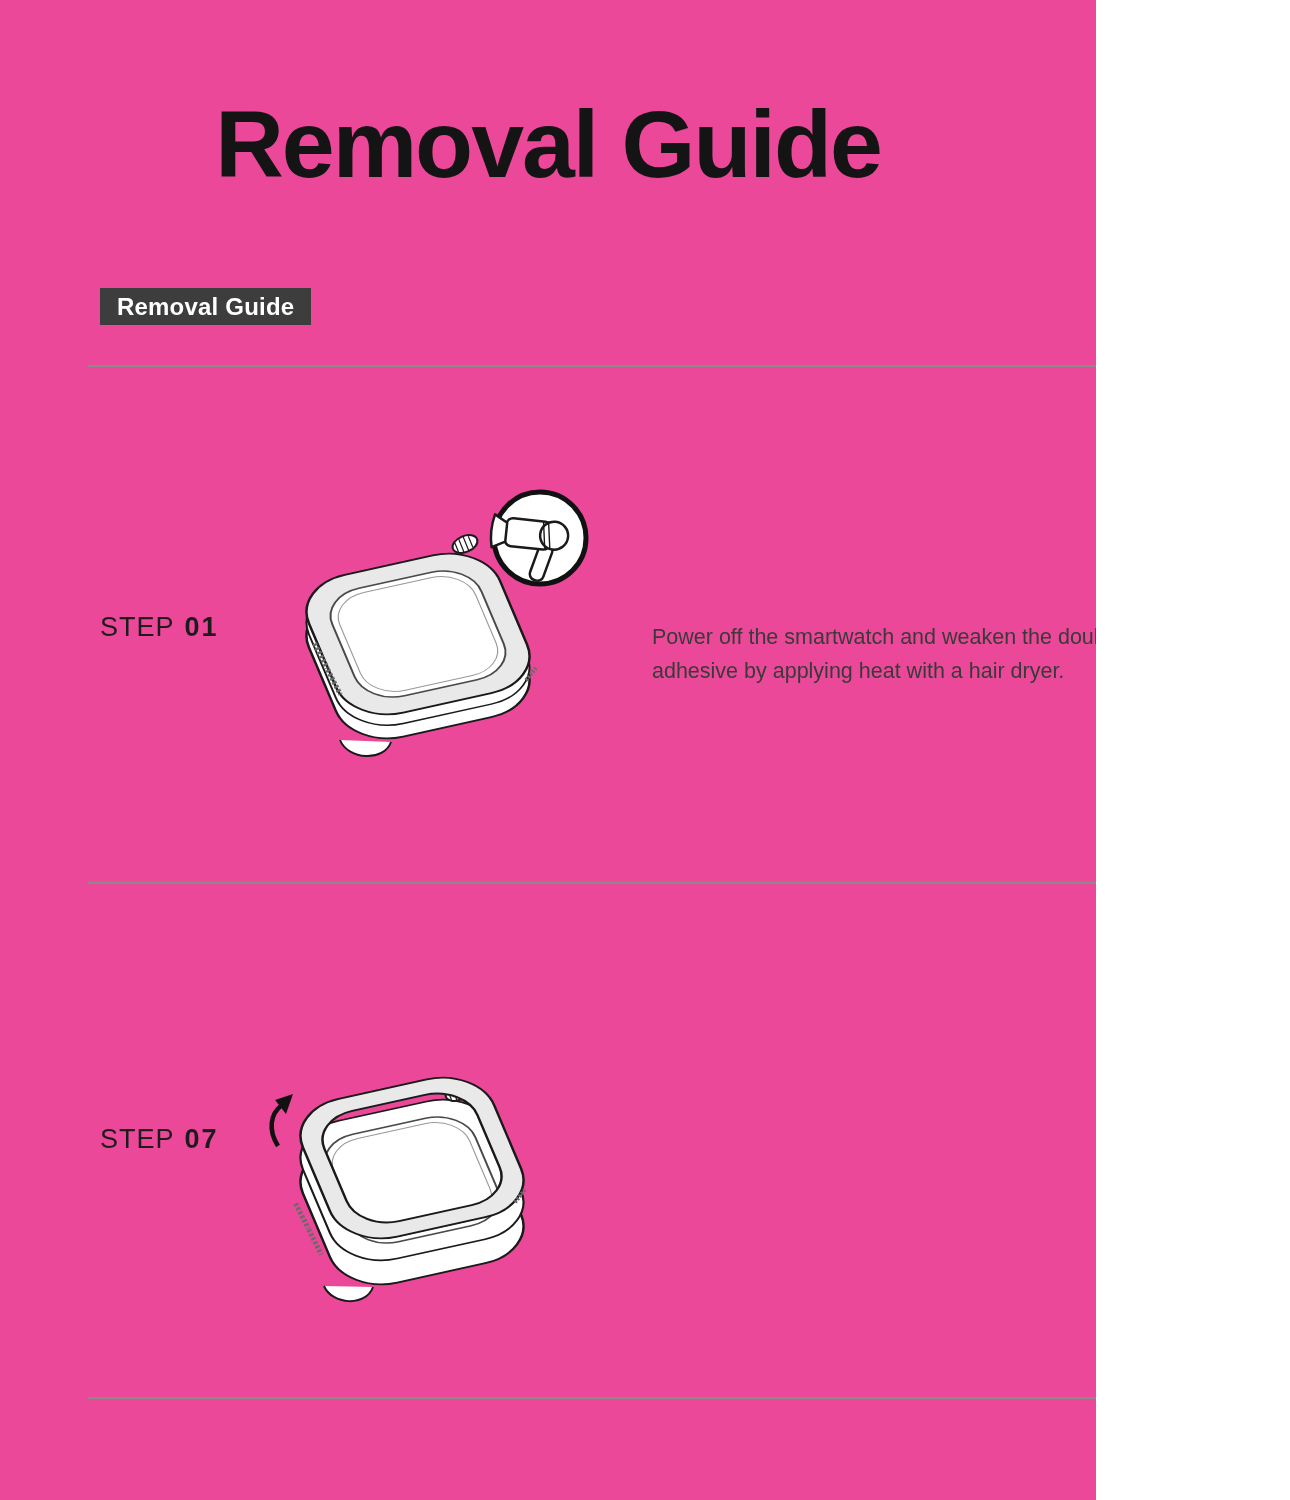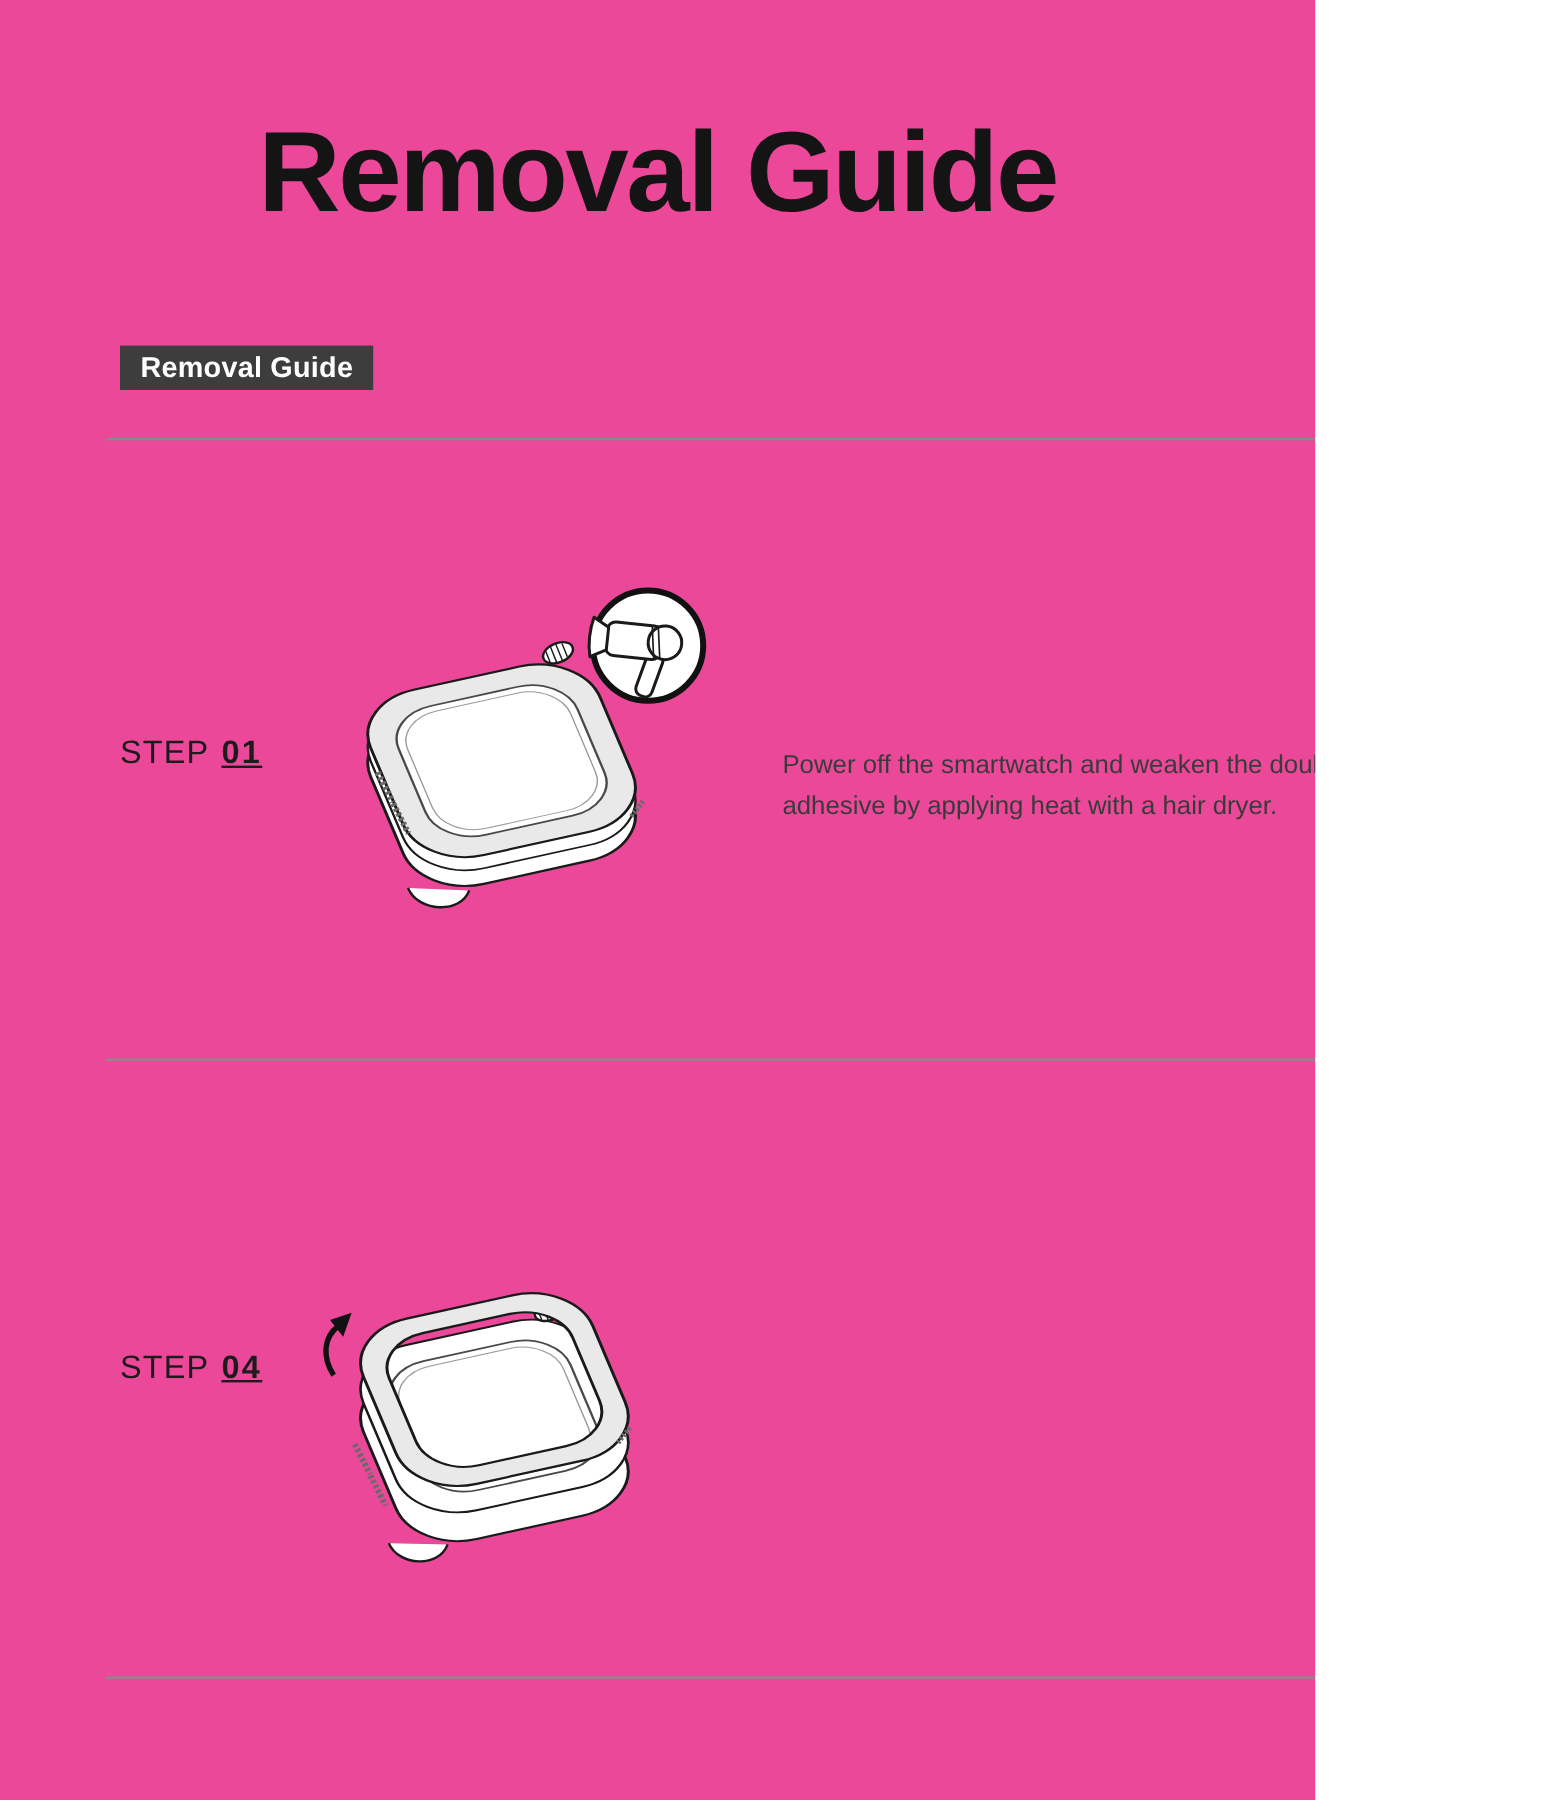--- a/index.html
+++ b/index.html
@@ -18,21 +18,21 @@
     font-size:24px;font-weight:600;letter-spacing:.2px;
     padding:5px 17px;line-height:27px;
   }
 
   .divider{position:absolute;left:88px;width:1112px;height:0;border-top:2px solid #8a8a8a;}
   #divider-1{top:365px}
   #divider-2{top:882px}
   #divider-3{top:1397px}
 
   .step-label{position:absolute;left:100px;font-size:27px;color:#1c1c1c;letter-spacing:1px;}
-  .step-label .num{font-weight:800;margin-left:10px;letter-spacing:2px;text-decoration:underline;}
+  .step-label .num{font-weight:800;margin-left:10px;letter-spacing:2px;}
   #step1-label{top:612px}
   #step2-label{top:1124px}
 
   .step-desc{
     position:absolute;left:652px;width:548px;
     font-size:21.5px;line-height:34px;color:#3a3a3a;
   }
   #step1-desc{top:598px}
   #step2-desc{top:1127px}
 
@@ -102,21 +102,21 @@
           <path d="M4,-15 L8,12 M9,-15.5 L13,11" fill="none" stroke-width="1.4"></path>
         </g>
       </g>
     </svg>
   </div>
 
   <p class="step-desc" id="step1-desc">Power off the smartwatch and weaken the double-sided adhesive by applying heat with a hair dryer.</p>
 
   <div class="divider" id="divider-2"></div>
 
-  <div class="step-label" id="step2-label"><span>STEP</span><span class="num">04</span></div>
+  <div class="step-label" id="step2-label"><span>STEP</span><span class="num">07</span></div>
 
   <div class="illus" id="step2-illus">
     <svg viewBox="0 0 310 292" width="310" height="292">
 
       <path d="M62,266 C70,285 104,287 111,267" fill="#ffffff" stroke="#1a1a1a" stroke-width="2"></path>
 
       <g transform="translate(150,184) scale(1,0.72) rotate(-17)">
         <rect x="-100" y="-100" width="200" height="200" rx="54" fill="#ffffff" stroke="#1a1a1a" stroke-width="2.5"></rect>
       </g>
 

